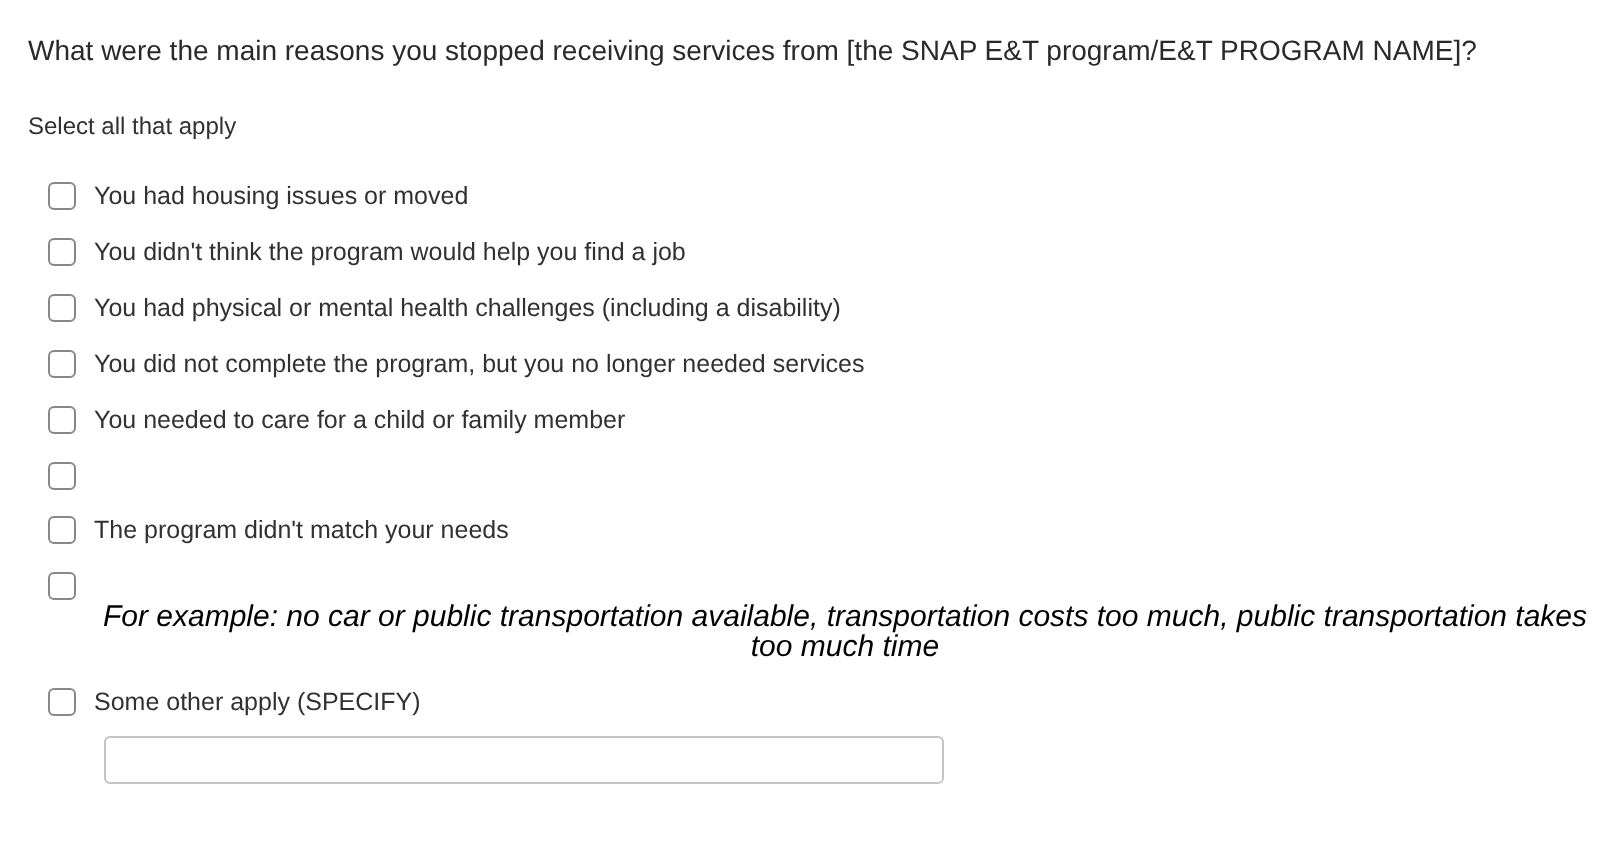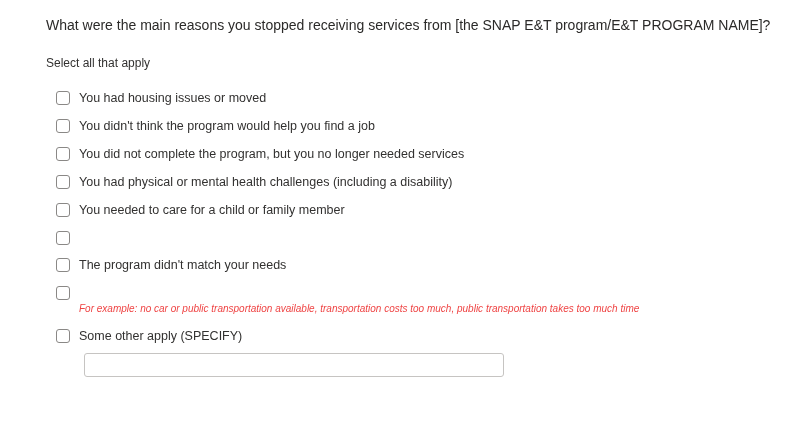--- a/index.html
+++ b/index.html
@@ -6,21 +6,20 @@
   html, body {
     width: 812px;
     height: 427px;
     background: #ffffff;
     font-family: "Liberation Sans", sans-serif;
     color: #323130;
     overflow: hidden;
   }
   .survey {
     padding: 16px 14px 0 14px;
-    margin-left: 32px;
   }
   .question-title {
     font-size: 14px;
     font-weight: 400;
     line-height: 19px;
     color: #2b2a29;
   }
   .instruction {
     font-size: 12px;
     line-height: 15px;
@@ -48,25 +47,26 @@
     margin-top: 1px;
     cursor: pointer;
   }
   .option-label {
     font-size: 12.5px;
     line-height: 16px;
     margin-left: 9px;
     cursor: pointer;
   }
   .option-note {
-    font-size: 10px;
+    font-size: 15px;
     font-style: italic;
     line-height: 15px;
     margin: 1px 0 0 23px;
-    color: #ef4444;
+    color: #000000;
+    text-align: center;
   }
   .other-input-wrap {
     margin: 9px 0 0 28px;
   }
   .other-input {
     width: 420px;
     height: 24px;
     border: 1px solid #c6c4c2;
     border-radius: 3px;
     background: #ffffff;
@@ -98,28 +98,28 @@
     <div class="option">
       <div class="option-main">
         <span class="checkbox"></span>
         <span class="option-label">You didn't think the program would help you find a job</span>
       </div>
     </div>
 
     <div class="option">
       <div class="option-main">
         <span class="checkbox"></span>
-        <span class="option-label">You did not complete the program, but you no longer needed services</span>
+        <span class="option-label">You had physical or mental health challenges (including a disability)</span>
       </div>
     </div>
 
     <div class="option">
       <div class="option-main">
         <span class="checkbox"></span>
-        <span class="option-label">You had physical or mental health challenges (including a disability)</span>
+        <span class="option-label">You did not complete the program, but you no longer needed services</span>
       </div>
     </div>
 
     <div class="option">
       <div class="option-main">
         <span class="checkbox"></span>
         <span class="option-label">You needed to care for a child or family member</span>
       </div>
     </div>
 

